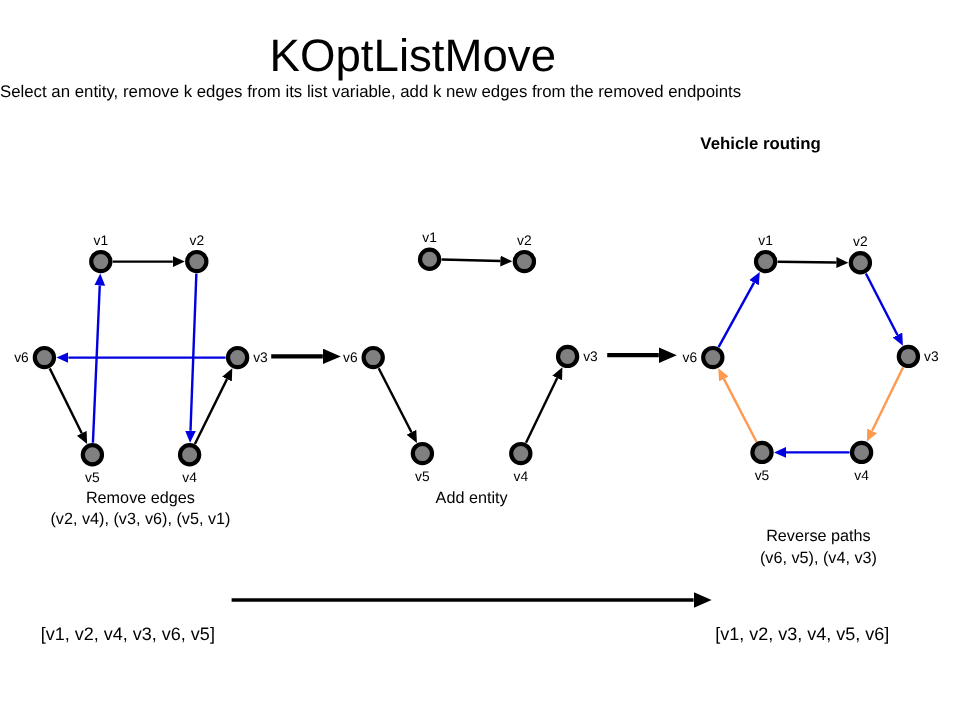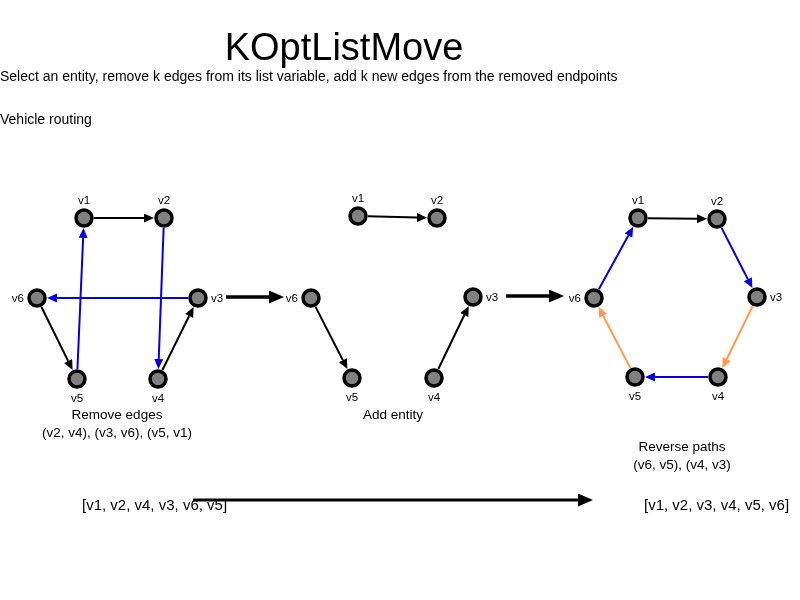--- a/index.html
+++ b/index.html
@@ -4,27 +4,27 @@
 <style>
   html,body{margin:0;padding:0;}
   body{width:800px;height:600px;background:#ffffff;overflow:hidden;
        font-family:"Liberation Sans",sans-serif;color:#000;}
   .stage{position:relative;width:800px;height:600px;background:#fff;}
   #diagram{position:absolute;left:0;top:0;}
   #diagram text{font-family:"Liberation Sans",sans-serif;}
   .title{position:absolute;left:0;top:26px;width:688px;text-align:center;
          font-size:38px;font-weight:400;letter-spacing:0px;}
   .subtitle{position:absolute;left:0;top:68px;width:800px;text-align:left;font-size:14px;}
-  .section-label{position:absolute;left:0;top:111px;width:684px;text-align:left;font-size:14px;}
+  .section-label{position:absolute;left:0;top:111px;width:684px;text-align:right;font-size:14px;font-weight:bold;}
   .caption{position:absolute;top:406px;text-align:center;font-size:13.5px;line-height:17.5px;
            transform:translateX(-50%);white-space:nowrap;}
   .cap-0{left:117px;text-align:center;}
   .cap-1{left:393px;}
   .cap-2{left:682px;margin-top:32px;}
-  .list-text{position:absolute;top:496px;font-size:15px;white-space:nowrap;margin-left:48px;}
+  .list-text{position:absolute;top:520px;font-size:15px;white-space:nowrap;}
   .list-before{left:34px;}
   .list-after{left:596px;}
 </style>
 </head>
 <body>
 
 <div class="stage">
 
   <svg id="diagram" width="800" height="600" viewBox="0 0 800 600">
     <defs>

